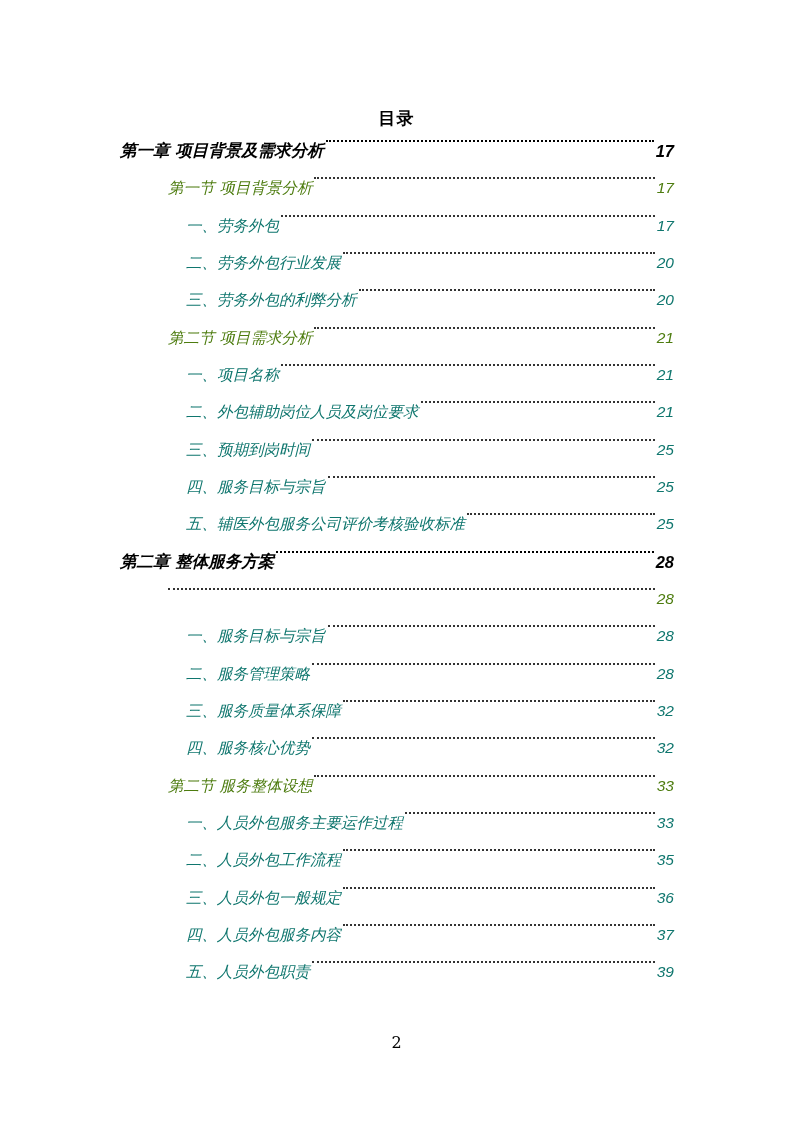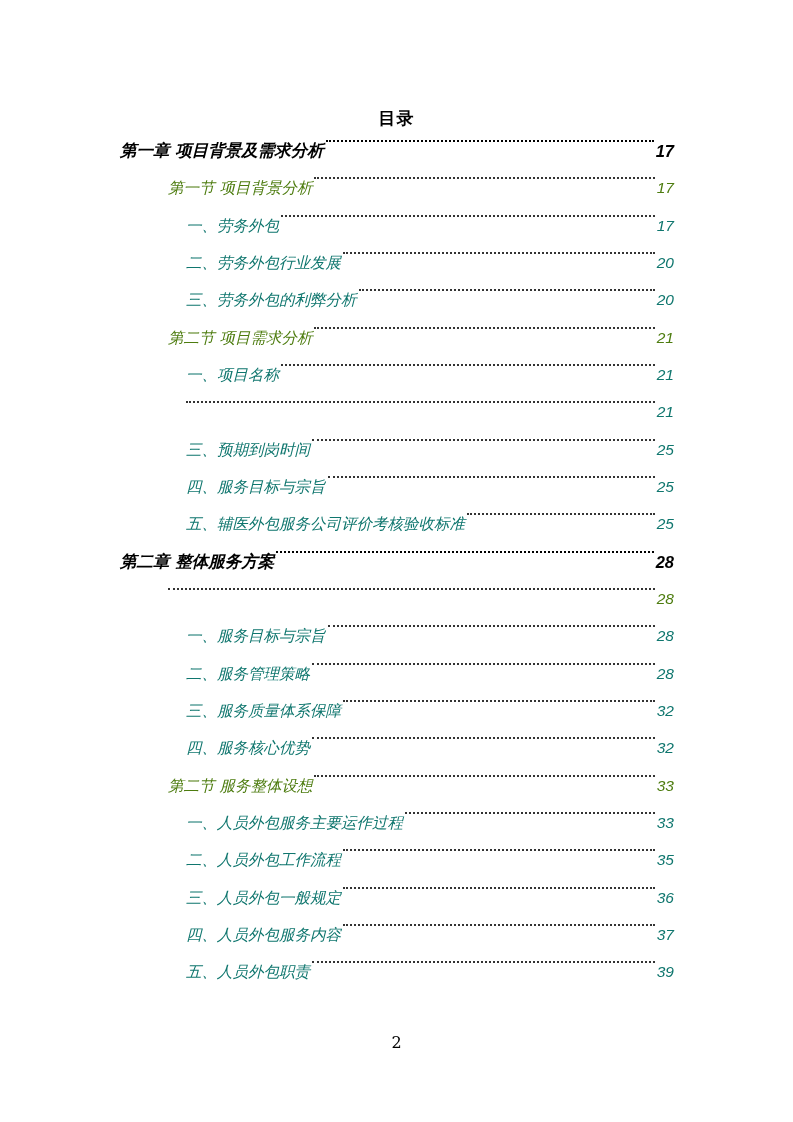--- a/index.html
+++ b/index.html
@@ -57,20 +57,21 @@
         <span class="label">第二节  项目需求分析</span>
         <span class="leader"></span>
         <span class="pg">21</span>
       </li>
     <li class="toc-row lvl-3" style="top:224px">
         <span class="label">一、项目名称</span>
         <span class="leader"></span>
         <span class="pg">21</span>
       </li>
     <li class="toc-row lvl-3" style="top:261px">
+        <span class="label">二、外包辅助岗位人员及岗位要求</span>
         <span class="leader"></span>
         <span class="pg">21</span>
       </li>
     <li class="toc-row lvl-3" style="top:299px">
         <span class="label">三、预期到岗时间</span>
         <span class="leader"></span>
         <span class="pg">25</span>
       </li>
     <li class="toc-row lvl-3" style="top:336px">
         <span class="label">四、服务目标与宗旨</span>

